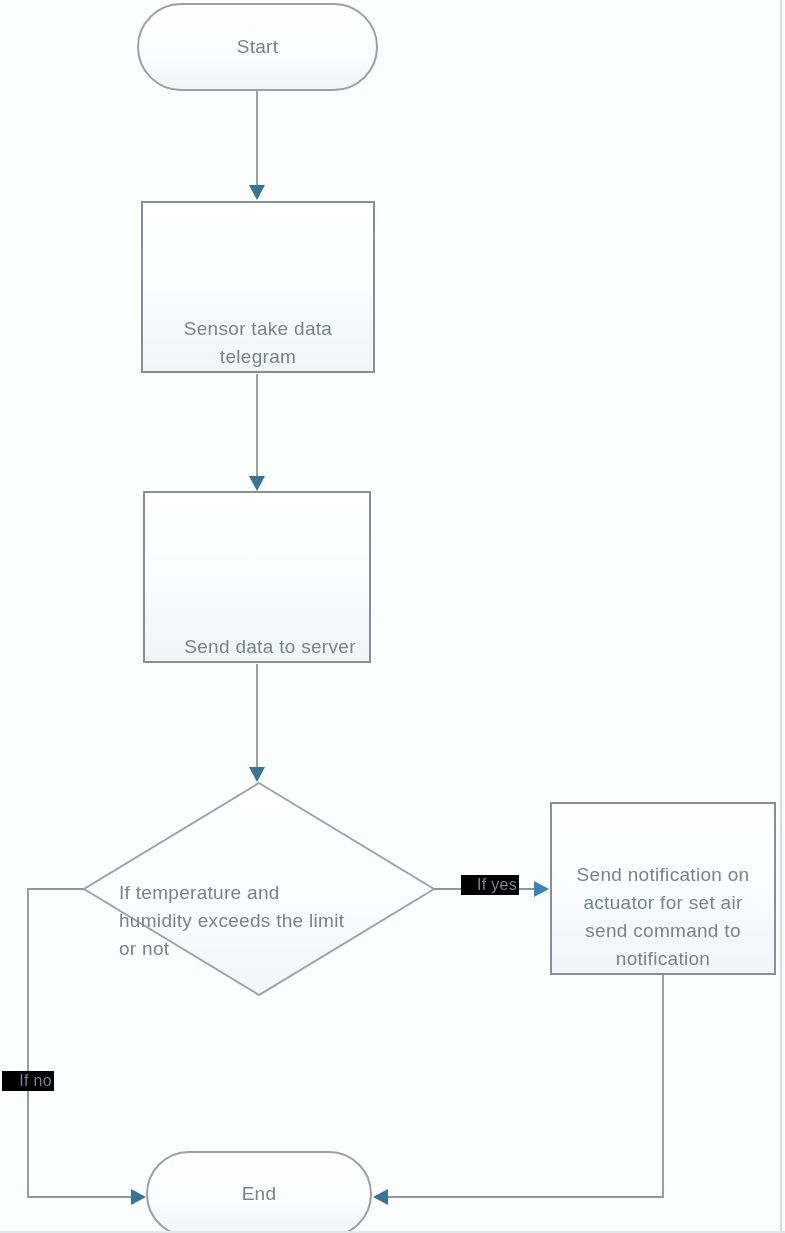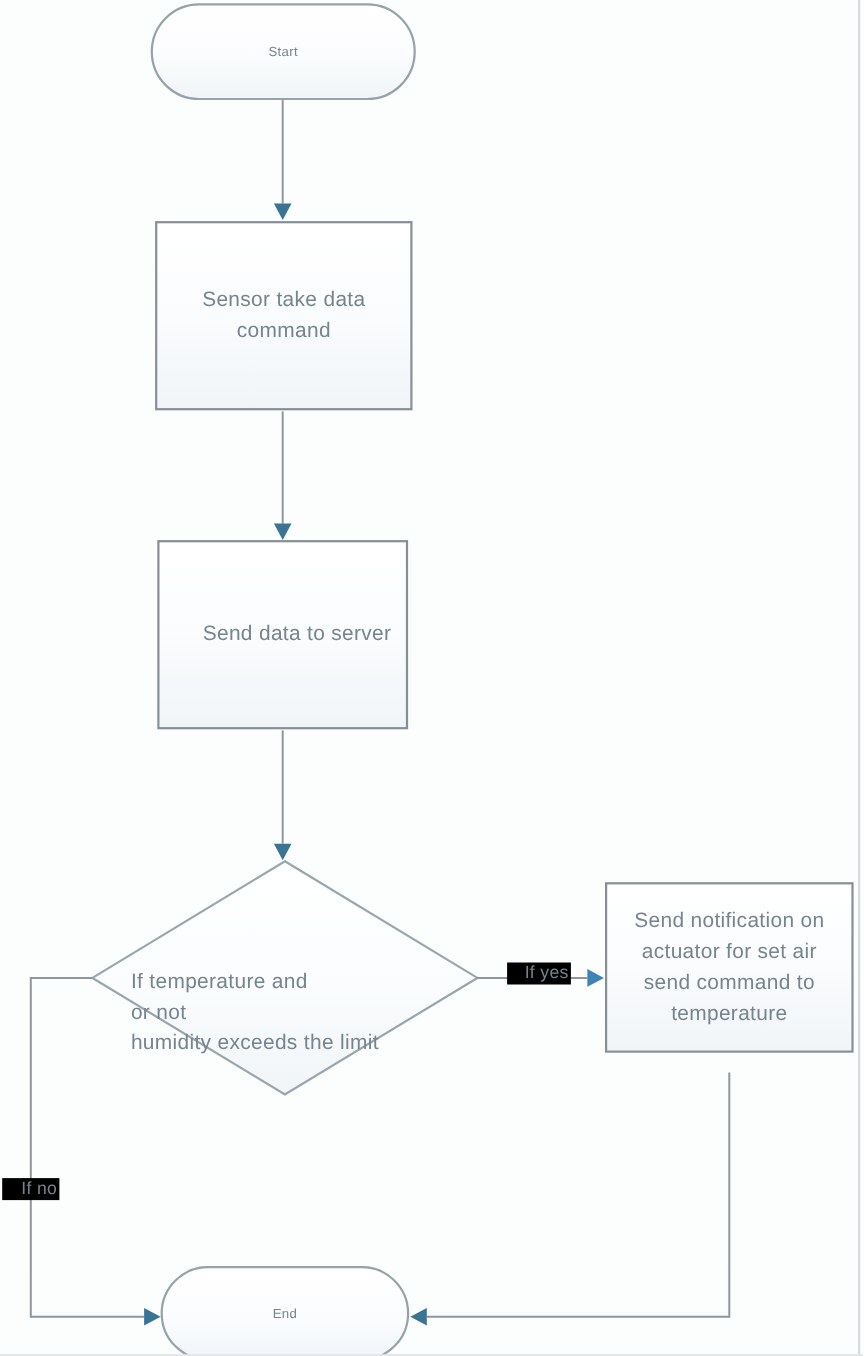--- a/index.html
+++ b/index.html
@@ -30,27 +30,28 @@
     justify-content: center;
     text-align: center;
     color: #75848f;
     letter-spacing: 0.3px;
     z-index: 2;
   }
   .terminator {
     border: 2px solid #96a1a8;
     border-radius: 44px;
     background: linear-gradient(180deg, #ffffff 0%, #fbfcfd 55%, #f1f5f8 100%);
-    font-size: 12px;
+    font-size: 19px;
   }
   .process {
     border: 2px solid #868f95;
     background: linear-gradient(180deg, #ffffff 0%, #fafcfd 50%, #f1f5f8 100%);
     font-size: 19px;
     line-height: 28px;
+    justify-content: flex-end;
   }
   .decision-label {
     position: absolute;
     color: #75848f;
     font-size: 19px;
     line-height: 28px;
     letter-spacing: 0.3px;
     z-index: 2;
     background: transparent;
     margin-top: 32px;
@@ -115,38 +116,38 @@
     <path d="M84,889 L28,889 L28,1197 L131,1197" stroke="#8d979c" stroke-width="1.8" fill="none"></path>
     <polygon points="131,1189 131,1205 146,1197" fill="#3a7494"></polygon>
   </svg>
 
   <div class="node terminator" style="left:137px; top:3px; width:241px; height:88px;">
     <span>Start</span>
   </div>
 
   <div class="node process" style="left:141px; top:201px; width:234px; height:172px;">
     <span class="line-text">Sensor take data</span>
-    <span class="line-text">command</span>
+    <span class="line-text">telegram</span>
   </div>
 
   <div class="node process" style="left:143px; top:491px; width:228px; height:172px;padding-left:26px;">
     <span class="line-text">Send data to server</span>
   </div>
 
   <div class="decision-label" style="left:119px; top:847px; width:280px;">
     <span class="line-text">If temperature and</span>
+    <span class="line-text">humidity exceeds the limit</span>
     <span class="line-text">or not</span>
-    <span class="line-text">humidity exceeds the limit</span>
   </div>
 
-  <div class="node process" style="left:550px; top:802px; width:226px; height:155px;">
+  <div class="node process" style="left:550px; top:802px; width:226px; height:173px;">
     <span class="line-text">Send notification on</span>
     <span class="line-text">actuator for set air</span>
     <span class="line-text">send command to</span>
-    <span class="line-text">temperature</span>
+    <span class="line-text">notification</span>
   </div>
 
   <div class="node terminator" style="left:146px; top:1151px; width:226px; height:86px;">
     <span>End</span>
   </div>
 
   <div class="edge-label" style="left:461px; top:875px; width:54px;">If yes</div>
 
   <div class="edge-label" style="left:2px; top:1071px; width:48px;">If no</div>
 

